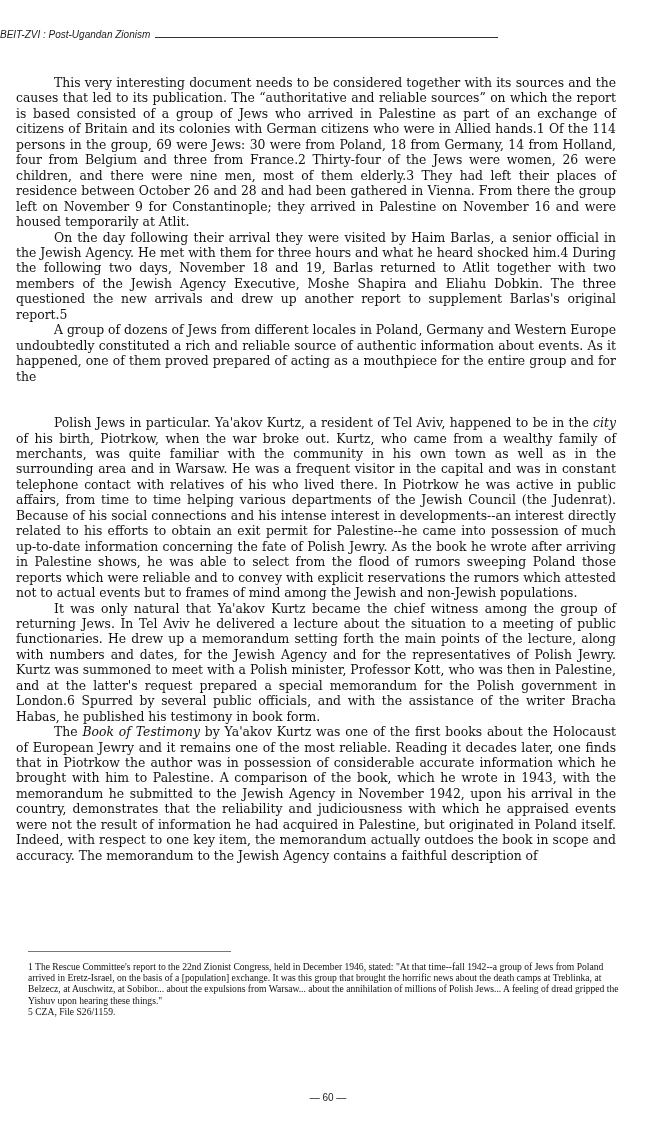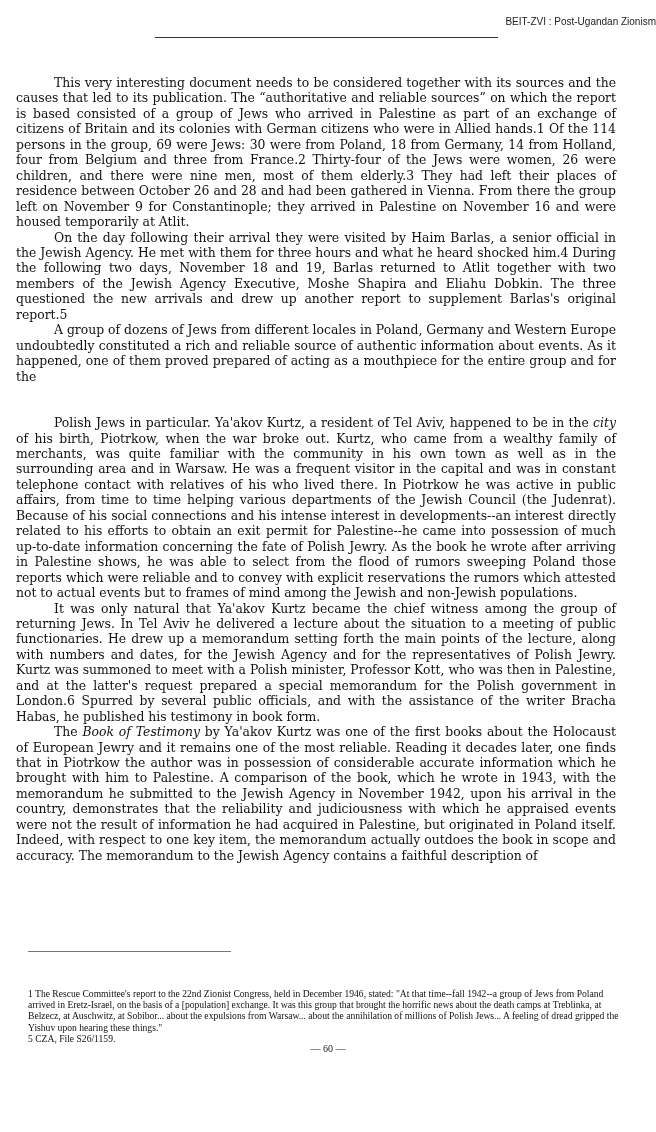--- a/index.html
+++ b/index.html
@@ -1,30 +1,30 @@
 <!DOCTYPE html>
 <html><head>
   <meta charset="utf-8">
   <style>
     html, body { margin: 0; padding: 0; background: #ffffff; }
     body { width: 656px; height: 1132px; position: relative; overflow: hidden; color: #111; }
-    .header { position: absolute; top: 16px; left: 0; width: 656px; text-align: right;
-      font-family: "Liberation Sans", sans-serif; font-size: 10px; color: #222; }
+    .header { position: absolute; top: 29px; left: 0; width: 656px; text-align: left;
+      font-family: "Liberation Sans", sans-serif; font-size: 10px; color: #222; font-style: italic; }
     .header-rule { position: absolute; top: 37px; left: 155px; width: 343px; height: 1px; background: #333; }
     .body-text { position: absolute; top: 75px; left: 16px; width: 600px;
       font-family: "DejaVu Serif", serif; font-size: 12.4px; line-height: 15.45px; color: #111; }
     .para { margin: 0; text-align: justify; text-indent: 38px; }
     .gap { height: 31px; }
     .fn-rule { position: absolute; top: 951px; left: 28px; width: 203px; height: 1px; background: #777; }
     .footnotes { position: absolute; top: 961px; left: 28px; width: 600px;
-      font-family: "Liberation Serif", serif; font-size: 9.6px; line-height: 11.2px; color: #111; margin-top: 27px; }
+      font-family: "Liberation Serif", serif; font-size: 9.6px; line-height: 11.2px; color: #111; }
     .fn { margin: 0; }
     .u { text-decoration: underline; }
-    .page-num { position: absolute; top: 1043px; left: 0; width: 656px; text-align: center;
-      font-family: Liberation Serif, serif; font-size: 10px; color: #222; }
+    .page-num { position: absolute; top: 1092px; left: 0; width: 656px; text-align: center;
+      font-family: Liberation Sans, sans-serif; font-size: 10px; color: #222; }
     em { }
   </style>
 </head>
 <body>
 
 <div class="header">BEIT-ZVI : Post-Ugandan Zionism</div>
 <div class="header-rule"></div>
 
 <div class="body-text">
   <p class="para">This very interesting document needs to be considered together with its sources and the causes that led to its publication. The “authoritative and reliable sources” on which the report is based consisted of a group of Jews who arrived in Palestine as part of an exchange of citizens of Britain and its colonies with German citizens who were in Allied hands.1 Of the 114 persons in the group, 69 were Jews: 30 were from Poland, 18 from Germany, 14 from Holland, four from Belgium and three from France.2 Thirty-four of the Jews were women, 26 were children, and there were nine men, most of them elderly.3 They had left their places of residence between October 26 and 28 and had been gathered in Vienna. From there the group left on November 9 for Constantinople; they arrived in Palestine on November 16 and were housed temporarily at Atlit.</p>

